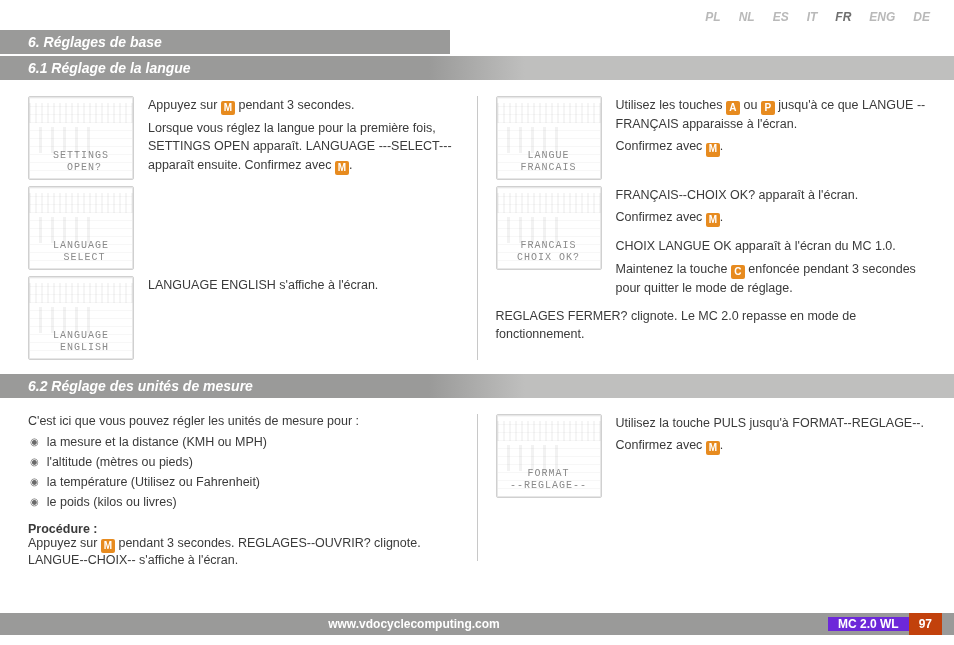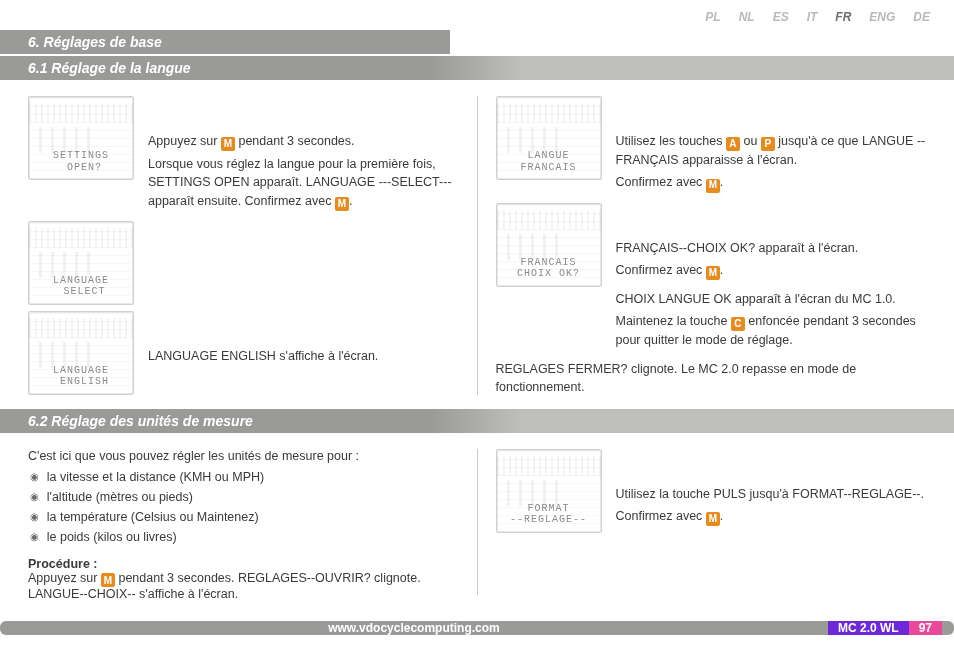--- a/index.html
+++ b/index.html
@@ -76,21 +76,21 @@
     white-space: pre;
   }
   .thumb::before{
     content:""; position:absolute; top:6px; left:0; right:0; height:20px;
     background: repeating-linear-gradient(90deg, rgba(0,0,0,0.04) 0 2px, transparent 2px 6px);
   }
   .thumb::after{
     content:""; position:absolute; top:30px; left:10px; right:40px; height:26px;
     background: repeating-linear-gradient(90deg, rgba(0,0,0,0.05) 0 3px, transparent 3px 12px);
   }
-  .text { flex: 1; line-height: 1.45; margin-top: 36px; }
+  .text { flex: 1; line-height: 1.45; }
   .text p { margin-bottom: 4px; }
   .icon {
     display: inline-flex;
     align-items: center;
     justify-content: center;
     width: 14px; height: 14px;
     border-radius: 2px;
     color: #fff;
     font-size: 10px;
     font-weight: bold;
@@ -108,33 +108,32 @@
     margin-right: 8px;
     color: #6a6a6a;
     position: relative; top: -1px;
   }
   ul.bullets li { line-height: 1.6; }
   .proc-hd { font-weight: bold; margin-top: 8px; }
   .closing { margin-top: 2px; line-height:1.45; }
   .footer {
     position: absolute;
     bottom: 10px; left: 0; right: 0;
-    height: 14px;
+    height: 22px;
     background: #9a9a99;
     color: #fff;
     font-size: 12px;
     font-weight: bold;
     display: flex;
     align-items: center;
-    border-radius: 6px;
   }
   .footer .url { flex: 1; text-align: center; }
   .footer .model { background:#6d28d9; padding: 0 10px; }
   .footer .pg {
-    background: #ec4899;
+    background: #c2410c;
     height: 100%;
     display: flex; align-items: center;
     padding: 0 10px;
     margin-right: 12px;
   }
 </style>
 </head>
 <body>
 
 <div class="page">
@@ -222,23 +221,23 @@
       <p class="closing">REGLAGES FERMER? clignote. Le MC 2.0 repasse en mode de fonctionnement.</p>
     </div>
   </div>
 
   <div class="bar grad">6.2 Réglage des unités de mesure</div>
 
   <div class="content-row">
     <div class="col">
       <p>C'est ici que vous pouvez régler les unités de mesure pour :</p>
       <ul class="bullets">
-        <li>la vitesse et la distance (KMH ou MPH)</li>
+        <li>la mesure et la distance (KMH ou MPH)</li>
         <li>l'altitude (mètres ou pieds)</li>
-        <li>la température (Celsius ou Maintenez)</li>
+        <li>la température (Utilisez ou Fahrenheit)</li>
         <li>le poids (kilos ou livres)</li>
       </ul>
       <p class="proc-hd">Procédure :</p>
       <p>
         <span>Appuyez  sur </span><span class="icon m">M</span><span> pendant 3 secondes. REGLAGES--OUVRIR? clignote.</span>
       </p>
       <p>LANGUE--CHOIX-- s'affiche à l'écran.</p>
     </div>
 
     <div class="sep"></div>

